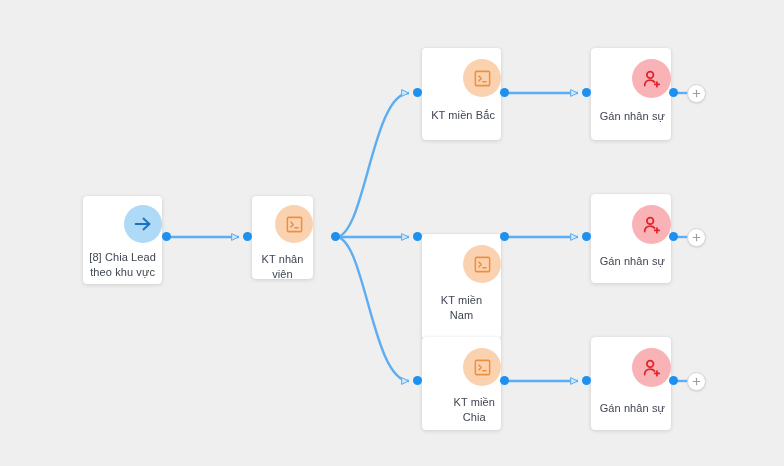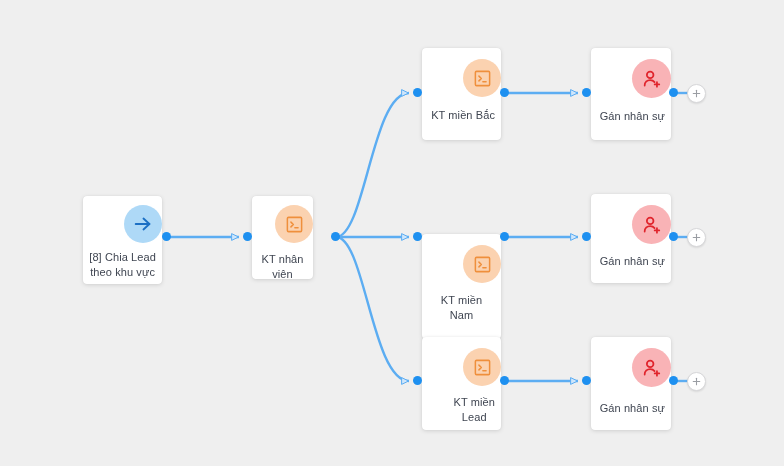--- a/index.html
+++ b/index.html
@@ -167,21 +167,21 @@
 
   <div class="node" style="left:422px; top:337px; width:79px; height:93px; padding-top:11px;">
     <div class="node-icon" style="width:38px; height:38px; background:#fbd2b0; margin-bottom:9px;">
       <svg width="19" height="19" viewBox="0 0 24 24" fill="none" stroke="#ef8f3c" stroke-width="1.9" stroke-linecap="round" stroke-linejoin="round">
         <rect x="3" y="3" width="18" height="18" rx="1.5"></rect>
         <path d="M7.5 9 L10.5 12 L7.5 15"></path>
         <path d="M12.5 16 H16.5"></path>
       </svg>
     </div>
     <div class="node-label">KT miền
-Lead</div>
+Chia</div>
   </div>
 
   <div class="node" style="left:591px; top:48px; width:80px; height:92px; padding-top:11px;">
     <div class="node-icon" style="width:39px; height:39px; background:#f9b3b6; margin-bottom:11px;">
       <svg width="22" height="22" viewBox="0 0 24 24" fill="none" stroke="#e0242c" stroke-width="1.9" stroke-linecap="round" stroke-linejoin="round">
         <circle cx="10" cy="7.5" r="3.6"></circle>
         <path d="M4 19.2 C4 15.3 6.8 13.2 10 13.2 C12 13.2 13.7 14 14.8 15.4"></path>
         <path d="M17.4 15.4 V20.4"></path>
         <path d="M14.9 17.9 H19.9"></path>
       </svg>

